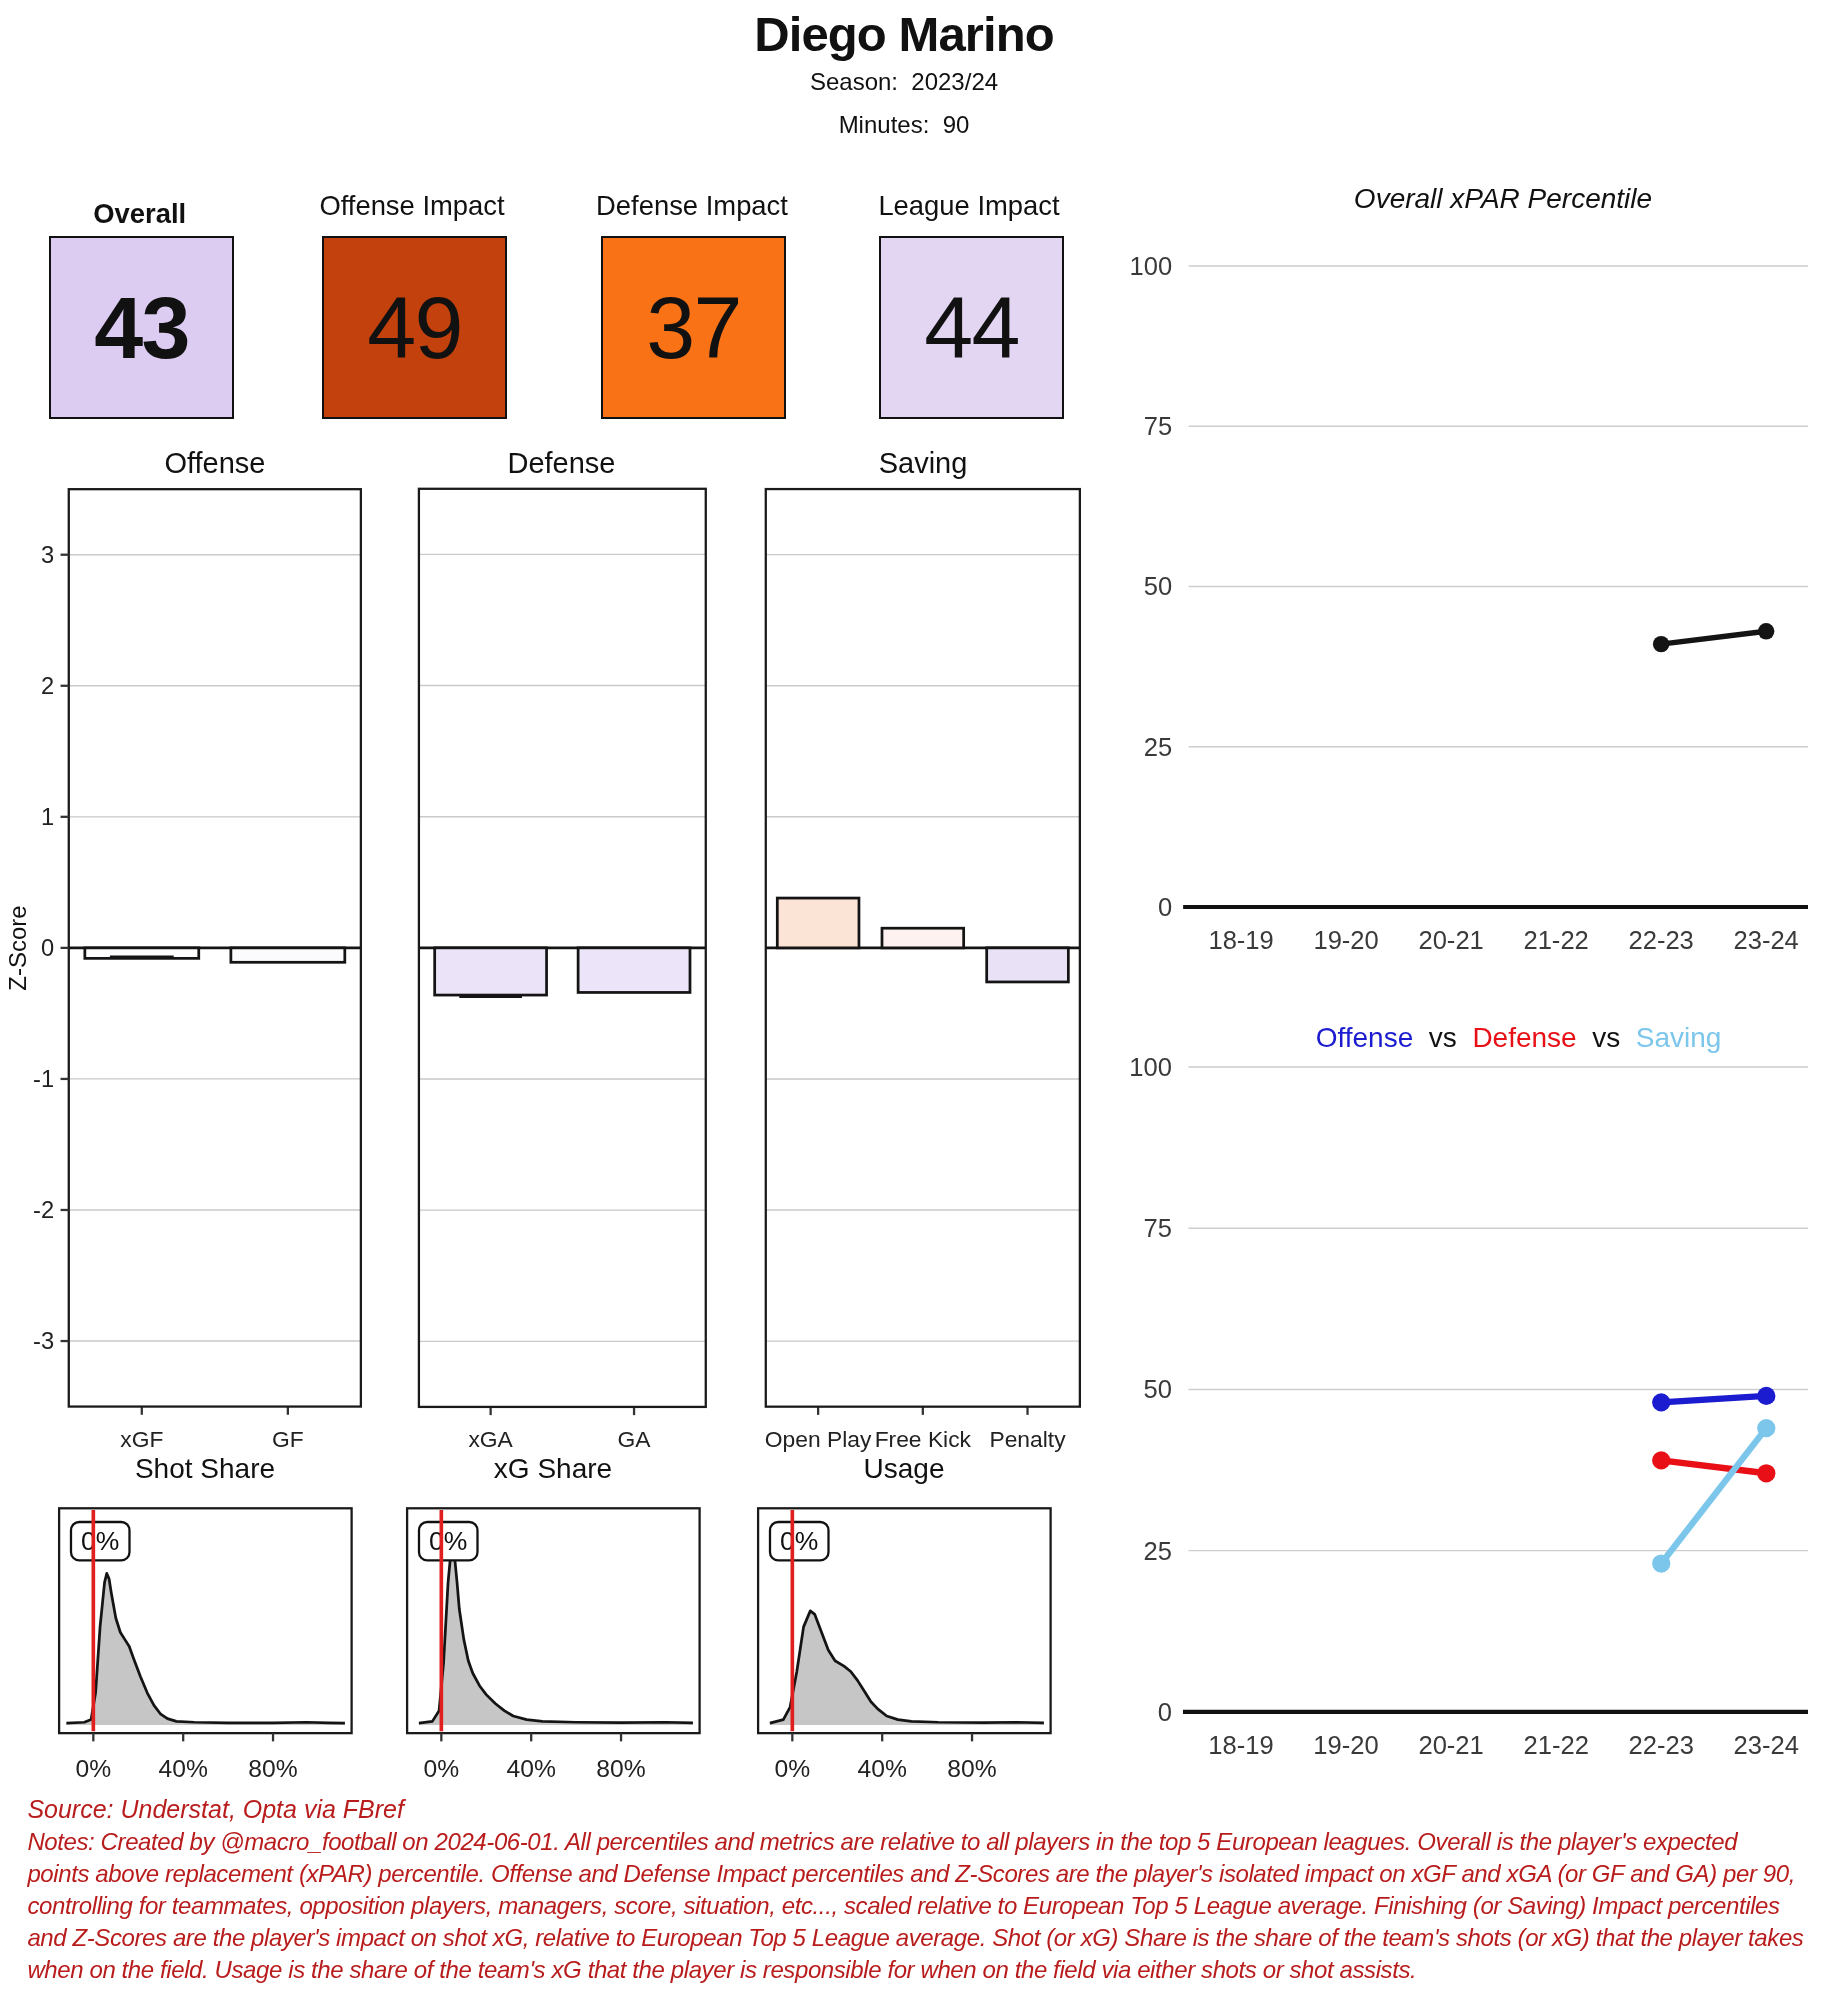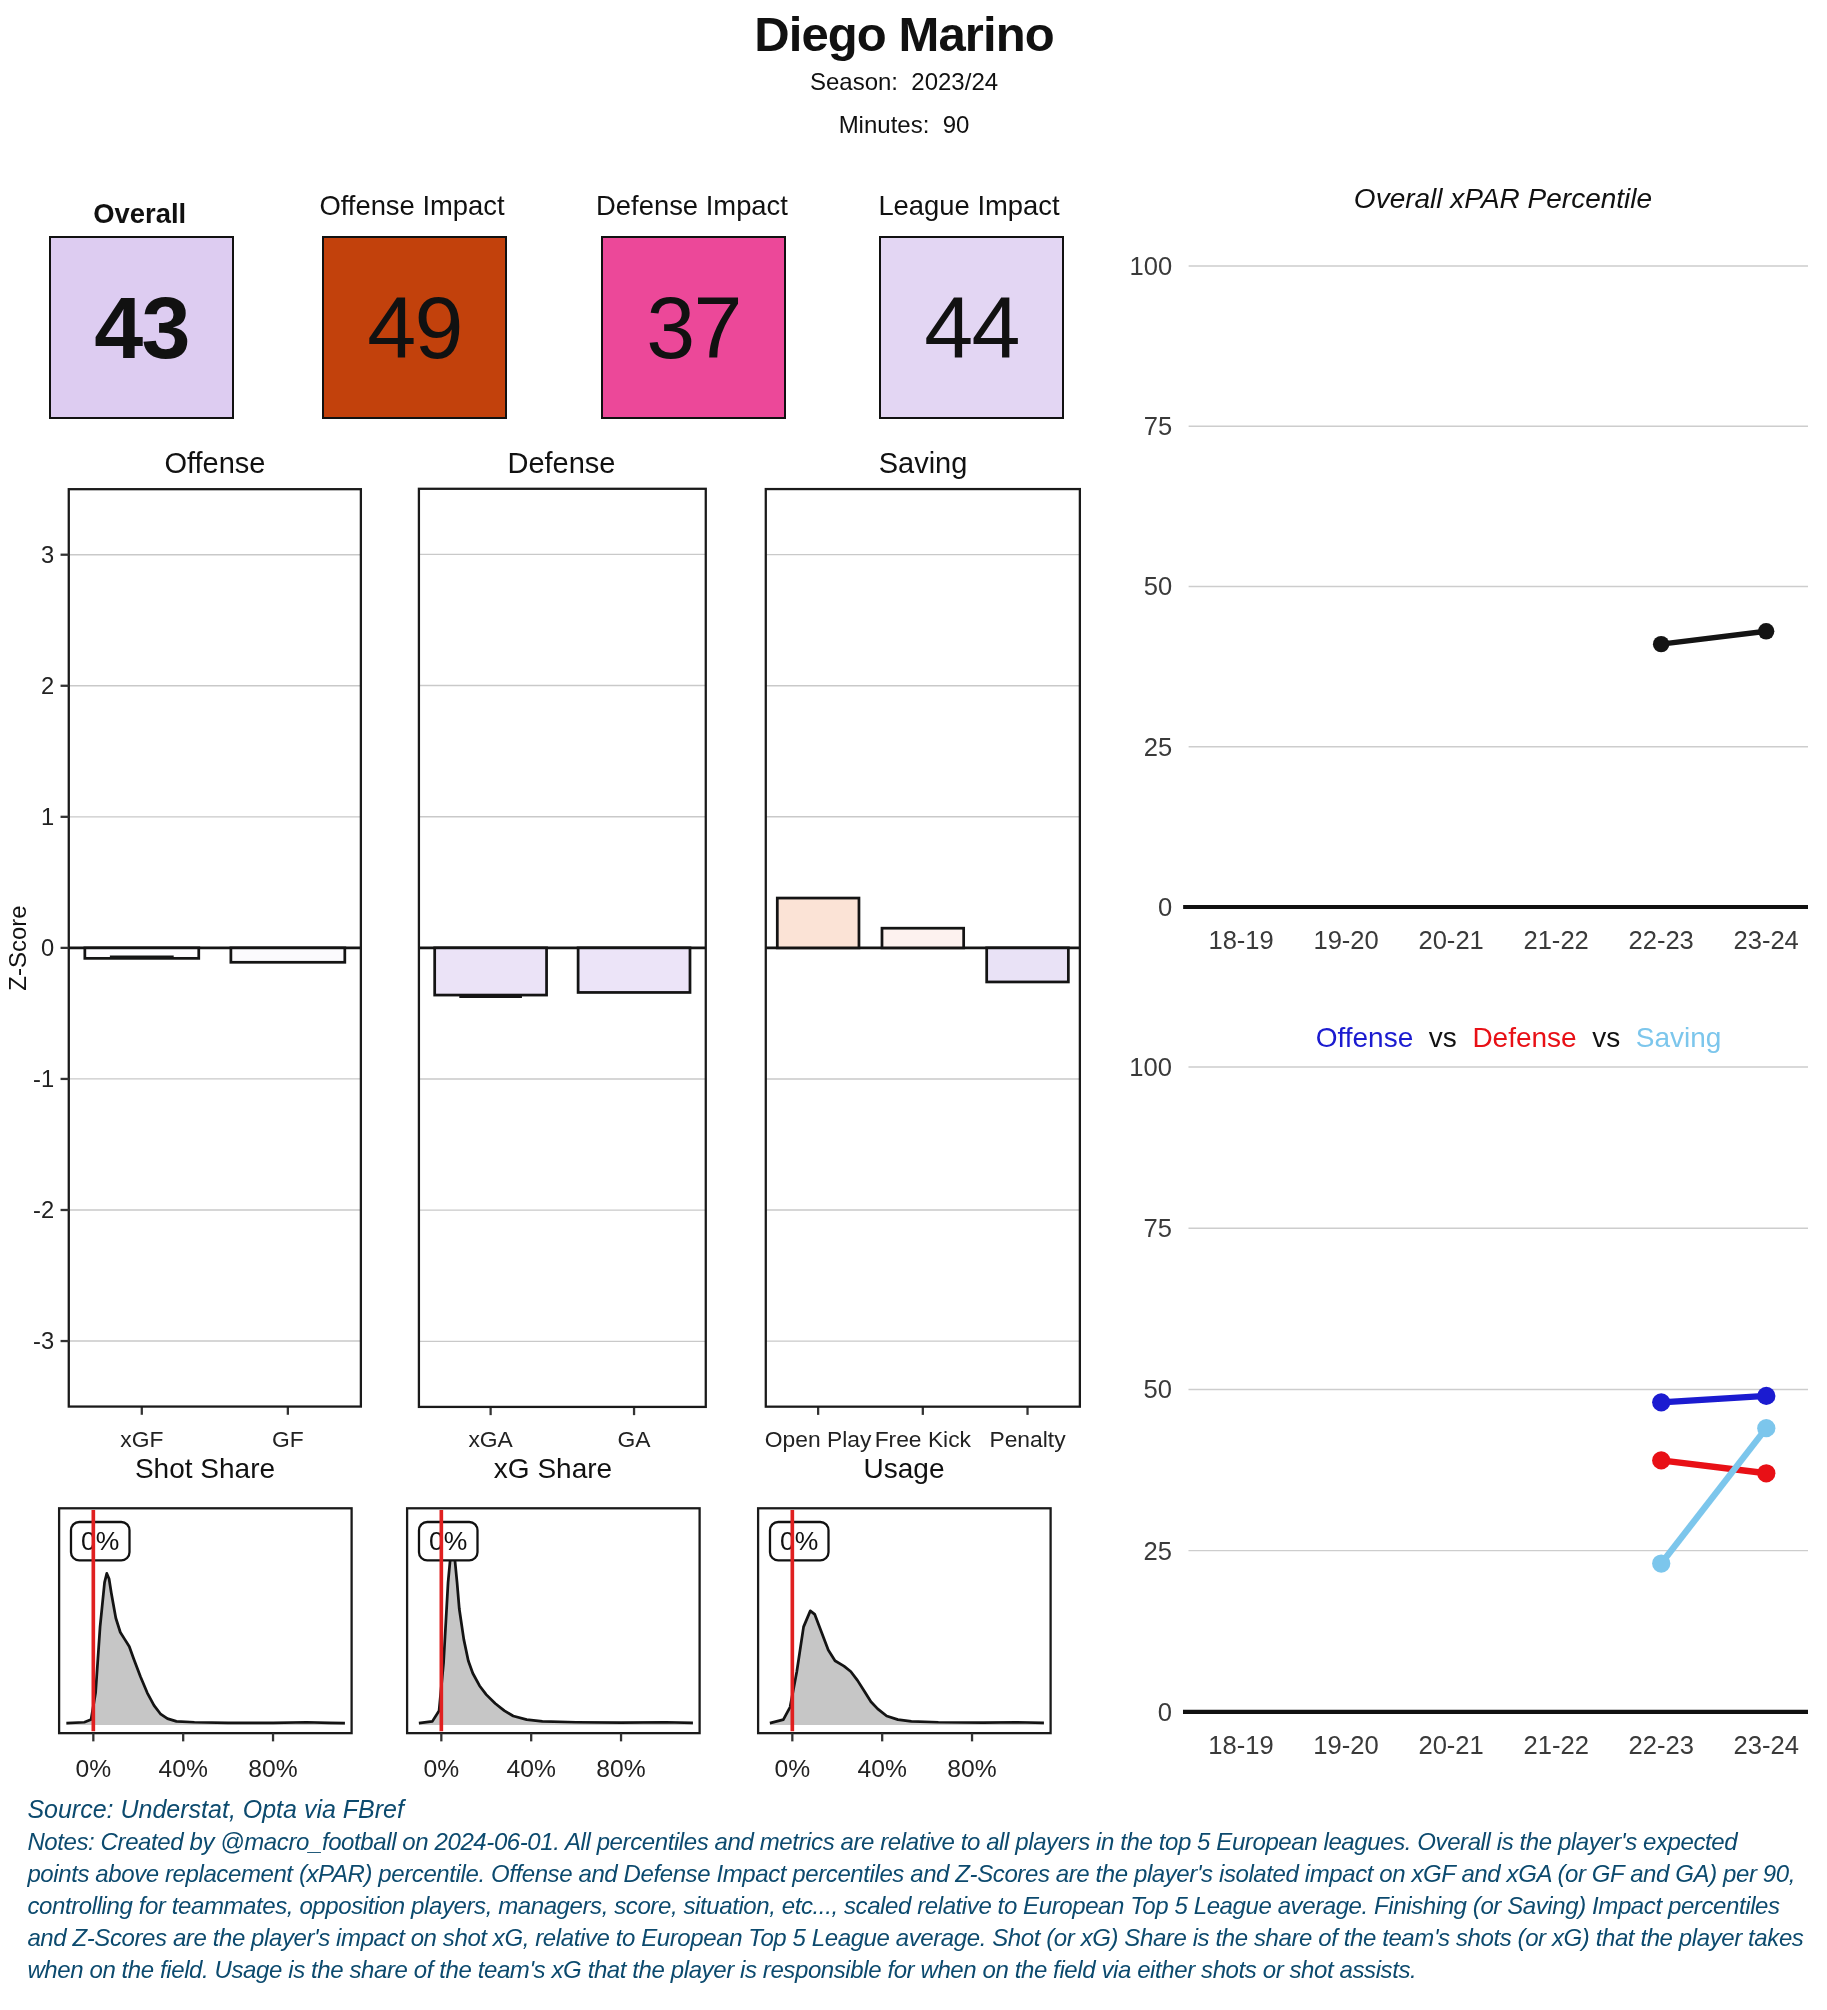--- a/index.html
+++ b/index.html
@@ -13,42 +13,42 @@
   .card-label.bold{font-weight:bold;margin-top:8px;}
   .card-box{top:236px;width:181px;height:179px;border:2.7px solid #111;display:flex;
             align-items:center;justify-content:center;font-size:88px;letter-spacing:-1.8px;}
   .card-box.bold{font-weight:bold;}
   .panel-title{top:447px;font-size:29px;text-align:center;}
   .dens-title{top:1453px;font-size:28px;text-align:center;}
   .right-title{font-size:28px;text-align:center;}
   .ods-title{top:990px;left:1188px;width:630px;font-size:28px;text-align:center;white-space:pre;}
   .ylabel{left:-51px;top:934px;width:137px;font-size:24px;text-align:center;
           transform:rotate(-90deg);}
-  .footer{left:27.4px;width:1777px;font-style:italic;color:#0c4a6e;}
+  .footer{left:27.4px;width:1777px;font-style:italic;color:#b91c1c;}
   .footer.source{top:1795px;font-size:25px;}
   .footer.notes{top:1826px;font-size:24px;line-height:32px;letter-spacing:-0.4px;}
   .chart{position:absolute;}
 </style>
 </head>
 <body>
 
 <div class="page">
 
   <div class="abs page-title ctr">Diego Marino</div>
   <div class="abs sub ctr" style="top:68px;">Season:  2023/24</div>
   <div class="abs sub ctr" style="top:111px;">Minutes:  90</div>
 
   <div class="abs card-label bold" style="left:2.7px;">Overall</div>
   <div class="abs card-label" style="left:275px;">Offense Impact</div>
   <div class="abs card-label" style="left:555px;">Defense Impact</div>
   <div class="abs card-label" style="left:832px;">League Impact</div>
 
   <div class="abs card-box bold" style="left: 49px; background: rgb(221, 204, 241);">43</div>
   <div class="abs card-box" style="left: 322px; background: #c2410c;">49</div>
-  <div class="abs card-box" style="left: 601px; background: #ec4899;">37</div>
+  <div class="abs card-box" style="left: 601px; background: #f97316;">37</div>
   <div class="abs card-box" style="left: 879px; background: rgb(227, 214, 243);">44</div>
 
   <div class="abs panel-title" style="left:69px;width:292px;">Offense</div>
   <div class="abs panel-title" style="left:418px;width:287px;">Defense</div>
   <div class="abs panel-title" style="left:766px;width:314px;">Saving</div>
 
   <div class="abs ylabel">Z-Score</div>
 
   <div class="chart" style="left: 13.7px; top: 476px;"><svg width="356" height="1004" viewBox="0 0 390 1099">
         <line x1="60" x2="380" y1="85.78571428571422" y2="85.78571428571422" stroke="#c9c9c9" stroke-width="1.5"></line>

